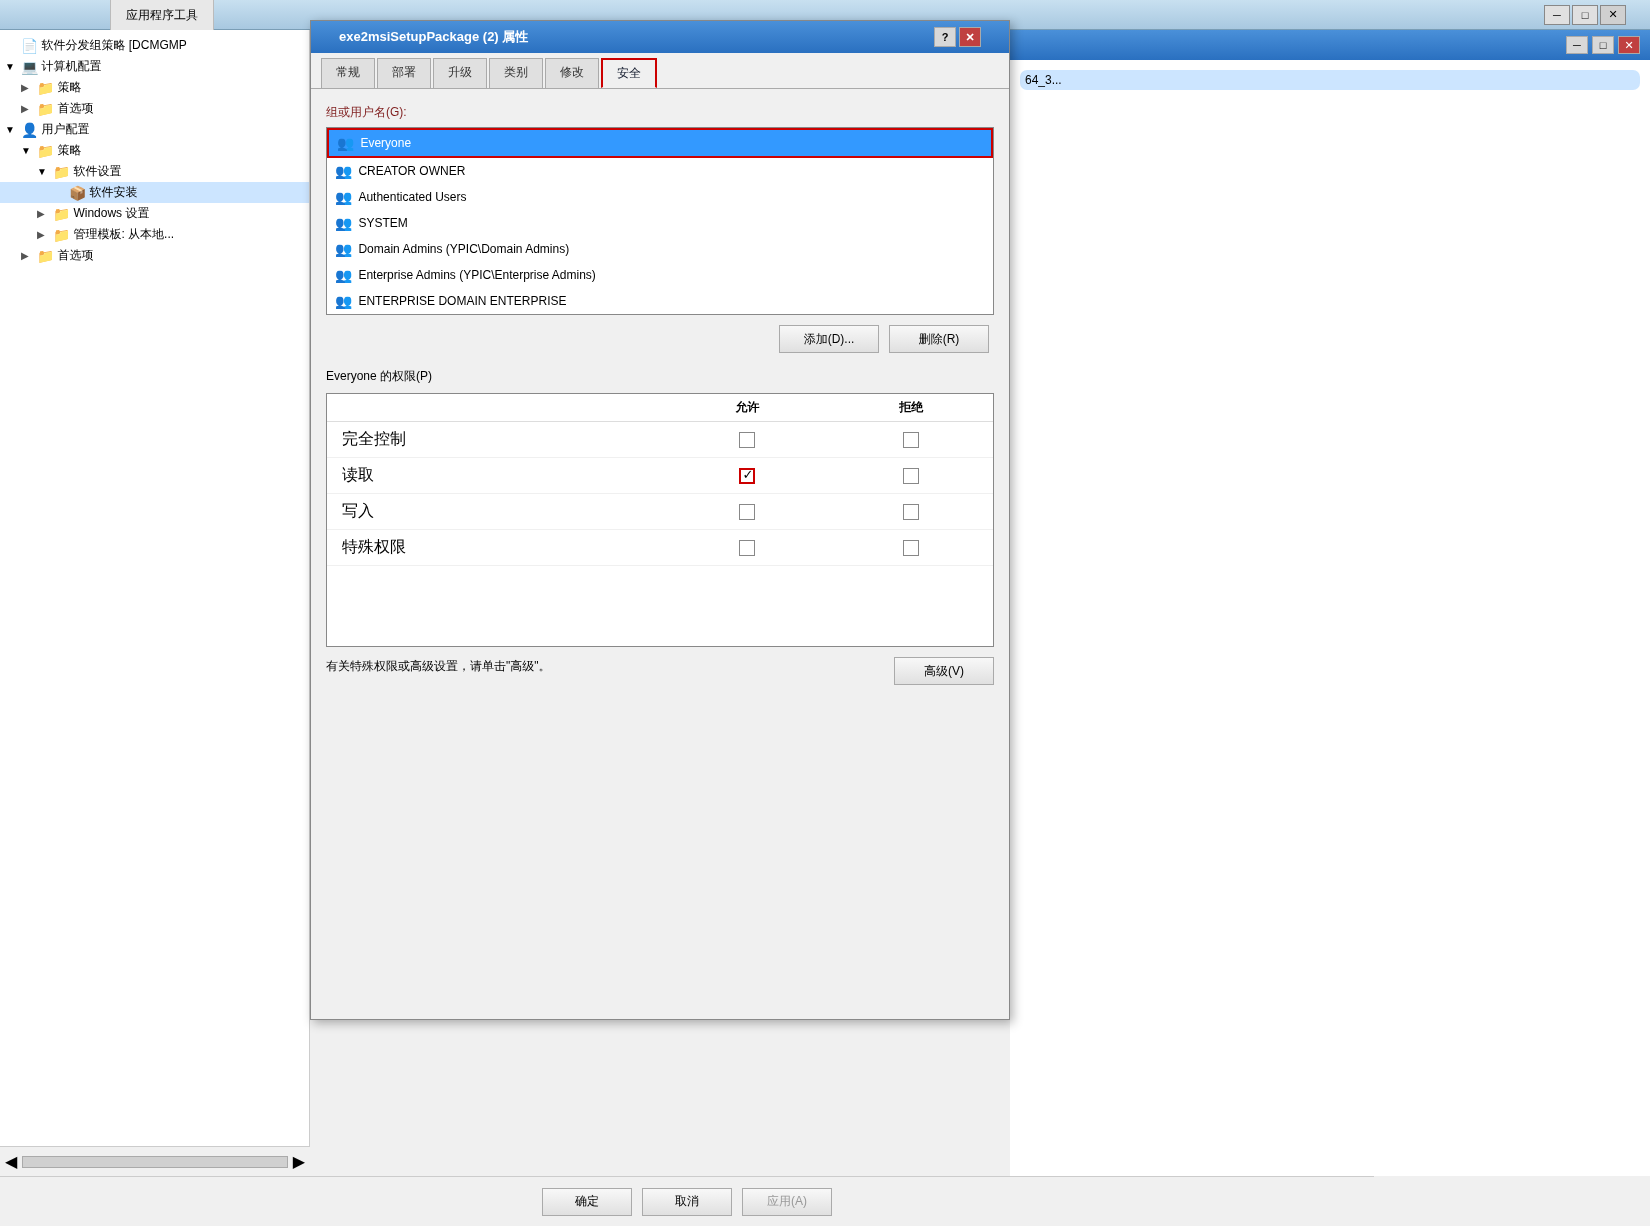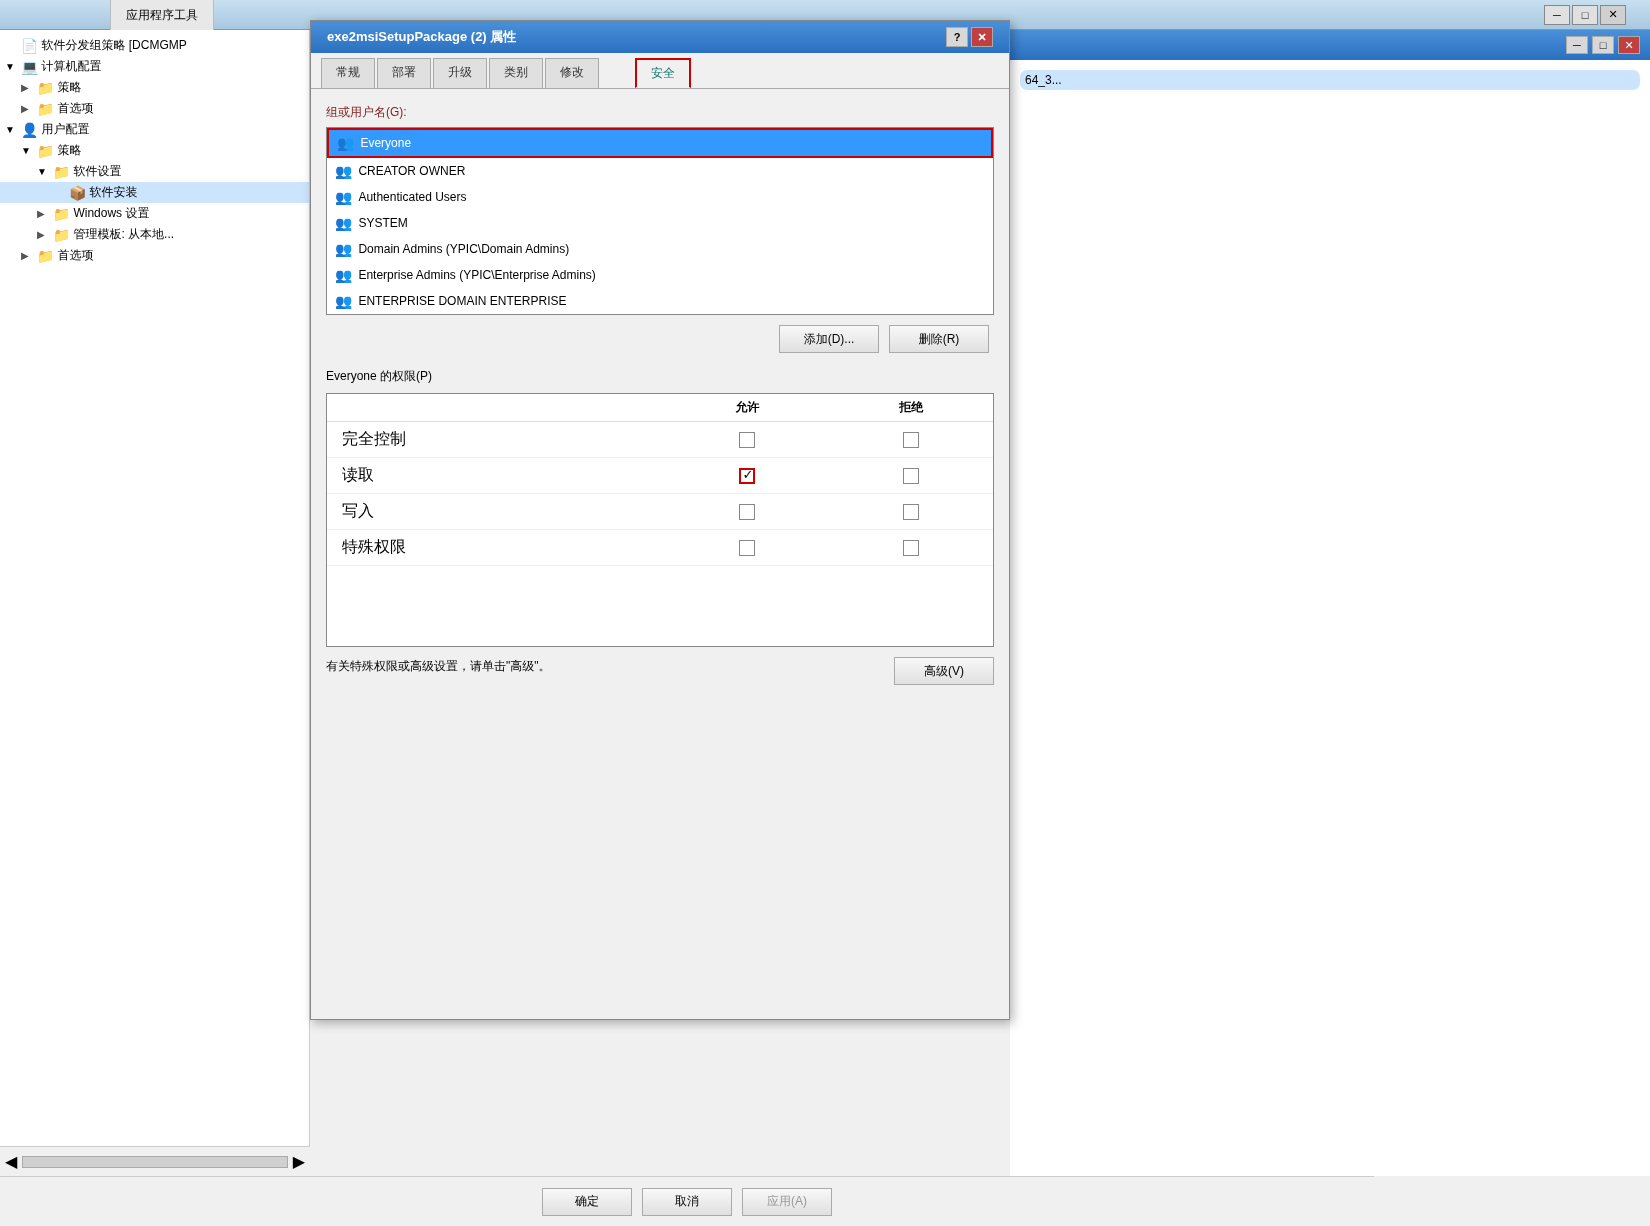--- a/index.html
+++ b/index.html
@@ -205,21 +205,21 @@
       background: #f0f0f0;
       border: 1px solid #888;
       box-shadow: 3px 3px 10px rgba(0,0,0,0.3);
     }
 
     .dialog-title-bar {
       height: 32px;
       background: linear-gradient(to bottom, #4a90d9, #2a70c0);
       display: flex;
       align-items: center;
-      padding: 0 16px;
+      padding: 0 28px;
       color: white;
       font-size: 13px;
       font-weight: bold;
       justify-content: space-between;
     }
 
     .dialog-title-controls {
       display: flex;
       gap: 3px;
     }
@@ -261,22 +261,21 @@
       color: #333;
     }
 
     .tab.active {
       background: #f0f0f0;
       border: 2px solid #c00;
       border-bottom: 1px solid #f0f0f0;
       font-weight: normal;
       z-index: 1;
       position: relative;
-      color: #0f766e;
-      margin-left: 34px;
+      color: #0f172a;
     }
 
     
     .dialog-body {
       padding: 15px;
     }
 
     .section-label {
       font-size: 12px;
       margin-bottom: 6px;

